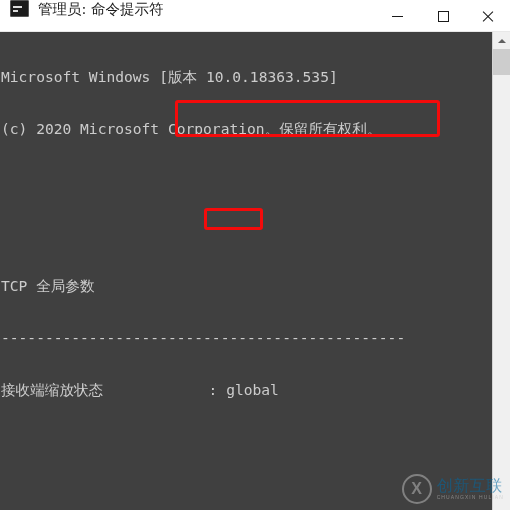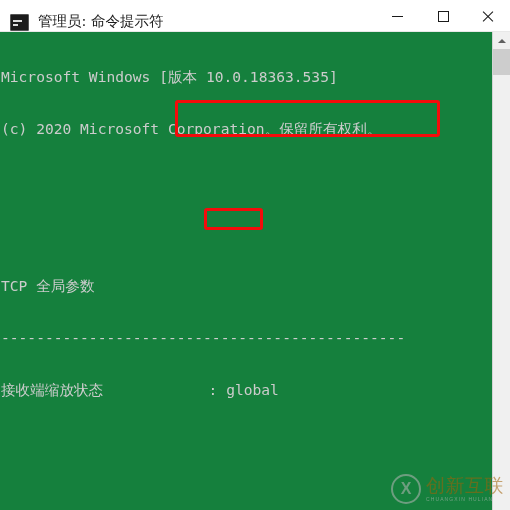--- a/index.html
+++ b/index.html
@@ -25,21 +25,21 @@
     flex-direction: column;
     box-sizing: border-box;
   }
 
   
   #titlebar {
     height: 31px;
     min-height: 31px;
     background: #ffffff;
     display: flex;
-    align-items: flex-end;
+    align-items: flex-start;
     position: relative;
     border-bottom: 1px solid #e8e8e8;
   }
   #app-icon {
     width: 17px;
     height: 15px;
     margin-left: 10px;
     background: #1b1b1b;
     border: 1px solid #555;
     border-radius: 1px;
@@ -116,21 +116,21 @@
   
   #console-area {
     flex: 1 1 auto;
     display: flex;
     position: relative;
     background: #0c0c0c;
     overflow: hidden;
   }
   #console {
     flex: 1 1 auto;
-    background: #15803d;
+    background: #404040;
     position: relative;
     overflow: hidden;
     padding: 0;
   }
   #console-text {
     position: absolute;
     left: 0;
     top: 1px;
     width: 100%;
     font-family: "DejaVu Sans Mono", "Liberation Mono", monospace;
@@ -235,22 +235,22 @@
     color: #b6b6b6;
     font-family: "Liberation Sans", sans-serif;
     line-height: 1;
   }
   #wm-textwrap {
     display: flex;
     flex-direction: column;
     justify-content: center;
   }
   #wm-main {
-    font-size: 19px;
-    color: #a16207;
+    font-size: 16px;
+    color: #0369a1;
     font-family: "DejaVu Sans", "Liberation Sans", sans-serif;
     line-height: 1.05;
     letter-spacing: 0.5px;
   }
   #wm-sub {
     font-size: 5px;
     color: #bdbdbd;
     font-family: "Liberation Sans", sans-serif;
     letter-spacing: 1.1px;
     line-height: 1.2;

